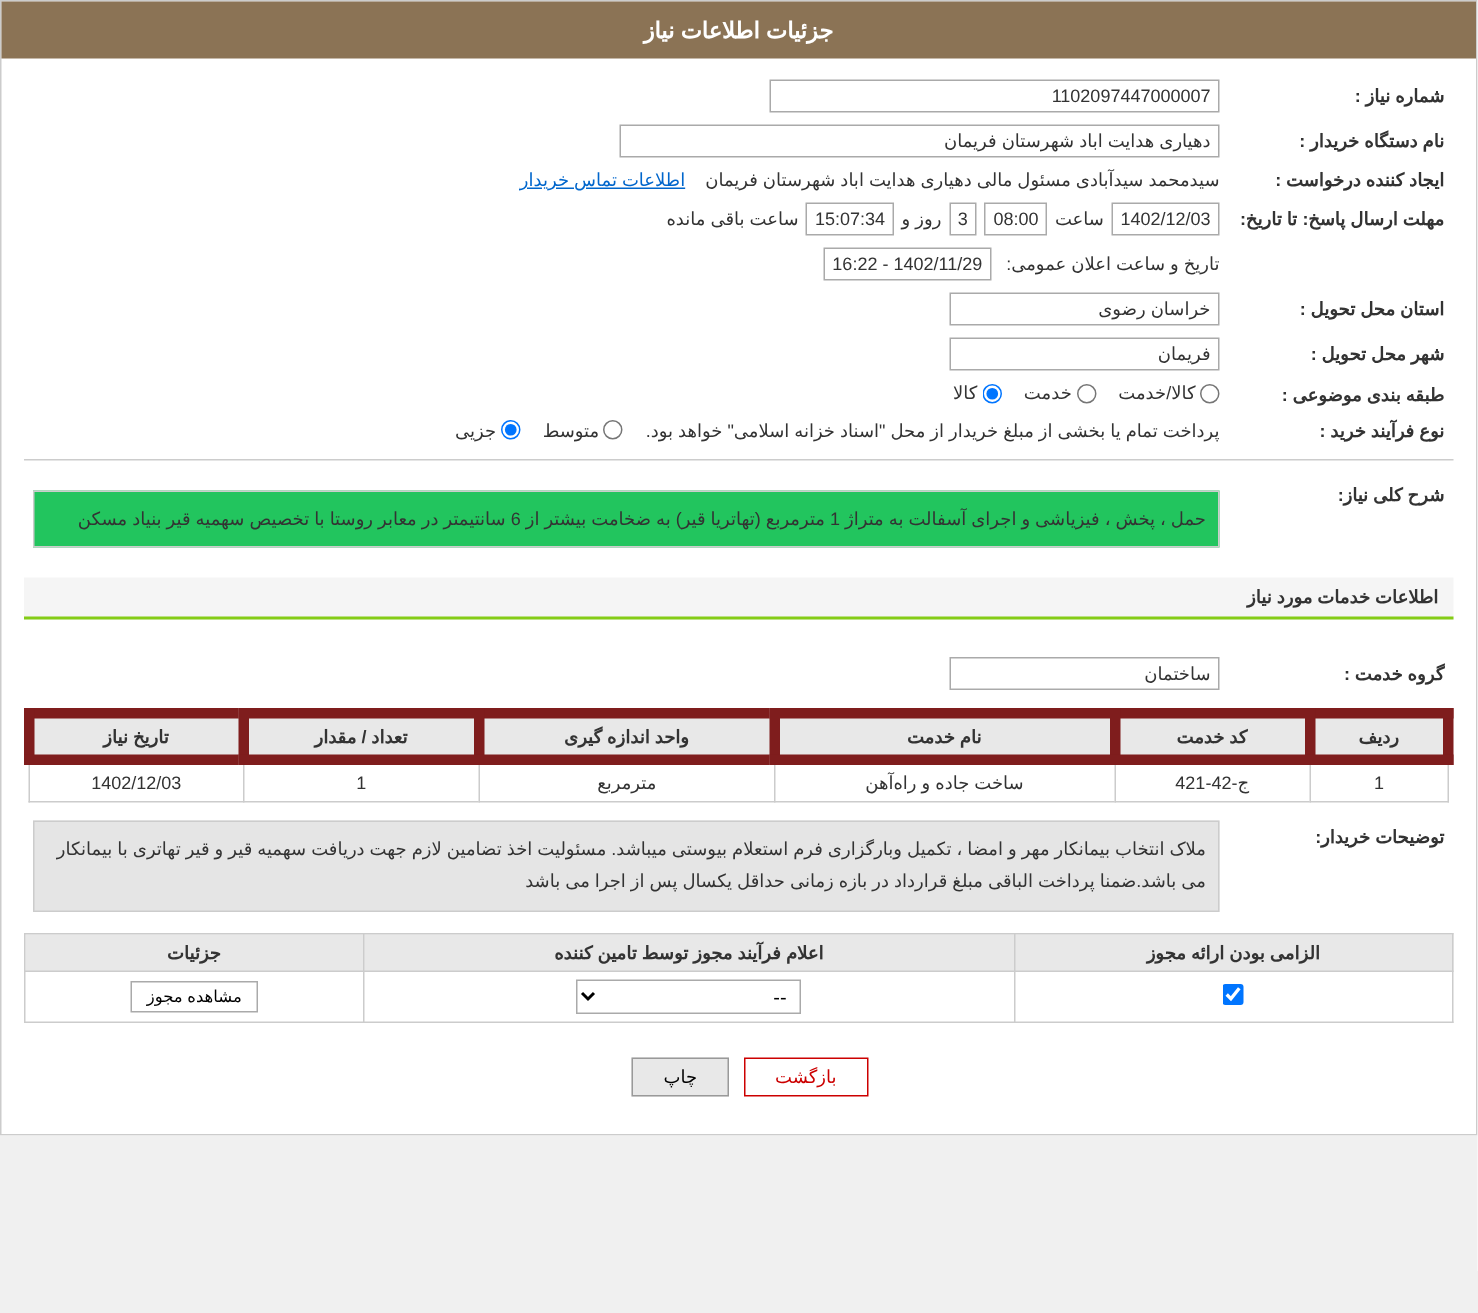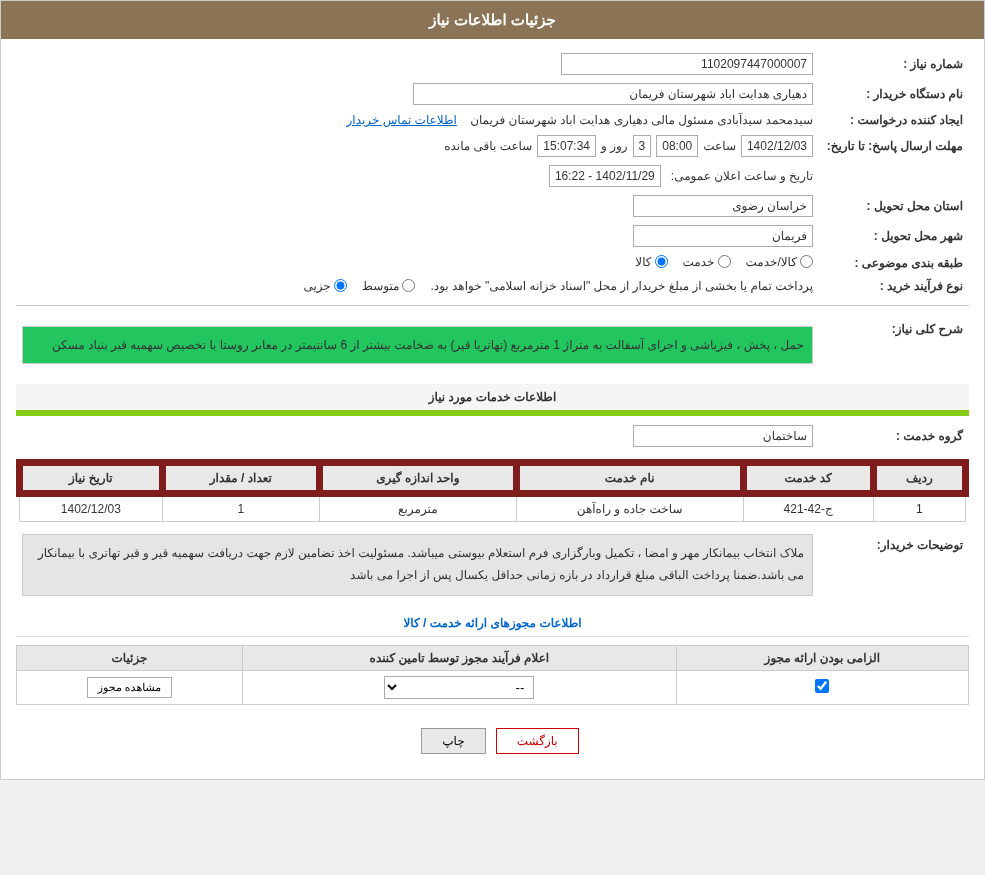--- a/index.html
+++ b/index.html
@@ -46,21 +46,21 @@
     .value-cell {
       text-align: right;
     }
     .input-box {
       border: 1px solid #aaa;
       background: #fff;
       padding: 3px 5px;
       display: inline-block;
     }
     .input-wide {
-      width: 252px;
+      width: 300px;
     }
     .input-medium {
       width: 180px;
     }
     .blue-link {
       color: #0066cc;
       cursor: pointer;
       text-decoration: underline;
     }
     .date-row {
@@ -75,34 +75,33 @@
       background: #fff;
       display: inline-block;
     }
     .radio-group {
       display: inline-flex;
       align-items: center;
       gap: 15px;
     }
     .radio-item {
       display: inline-flex;
-      align-items: flex-start;
+      align-items: center;
       gap: 3px;
     }
     .section-divider {
       border-top: 1px solid #ccc;
       margin: 8px 0;
     }
     .section-title {
       background: #f5f5f5;
       padding: 6px 10px;
       font-weight: bold;
-      border-bottom: 6px solid #84cc16;
-      margin-bottom: 5px;
-      text-align: center;
+      border-bottom: 2px solid #84cc16;
+      margin-bottom: 21px;
     }
     .narration-box {
       border: 1px solid #ccc;
       padding: 8px;
       margin: 8px 0;
       background: #22c55e;
       line-height: 1.7;
       text-align: right;
     }
     .services-table {
@@ -360,21 +359,20 @@
           <tr>
         <td class="label-cell" style="vertical-align:top;padding-top:8px;">توضیحات خریدار:</td>
         <td class="value-cell">
           <div class="buyer-notes">ملاک انتخاب بیمانکار مهر و امضا ، تکمیل وبارگزاری فرم استعلام بیوستی میباشد. مسئولیت اخذ تضامین لازم جهت دریافت سهمیه قیر و قیر تهاتری با بیمانکار می باشد.ضمنا پرداخت الباقی مبلغ قرارداد در بازه زمانی حداقل یکسال پس از اجرا می باشد</div>
         </td>
       </tr>
     </tbody>
       </table>
 
     <div class="permits-section">
-      <div class="permits-title">اطلاعات مجوزهای ارائه خدمت / کالا</div>
 
       <table class="permits-table">
         <thead>
           <tr>
             <th>الزامی بودن ارائه مجوز</th>
             <th>اعلام فرآیند مجوز توسط تامین کننده</th>
             <th>جزئیات</th>
           </tr>
         </thead>
         <tbody>

